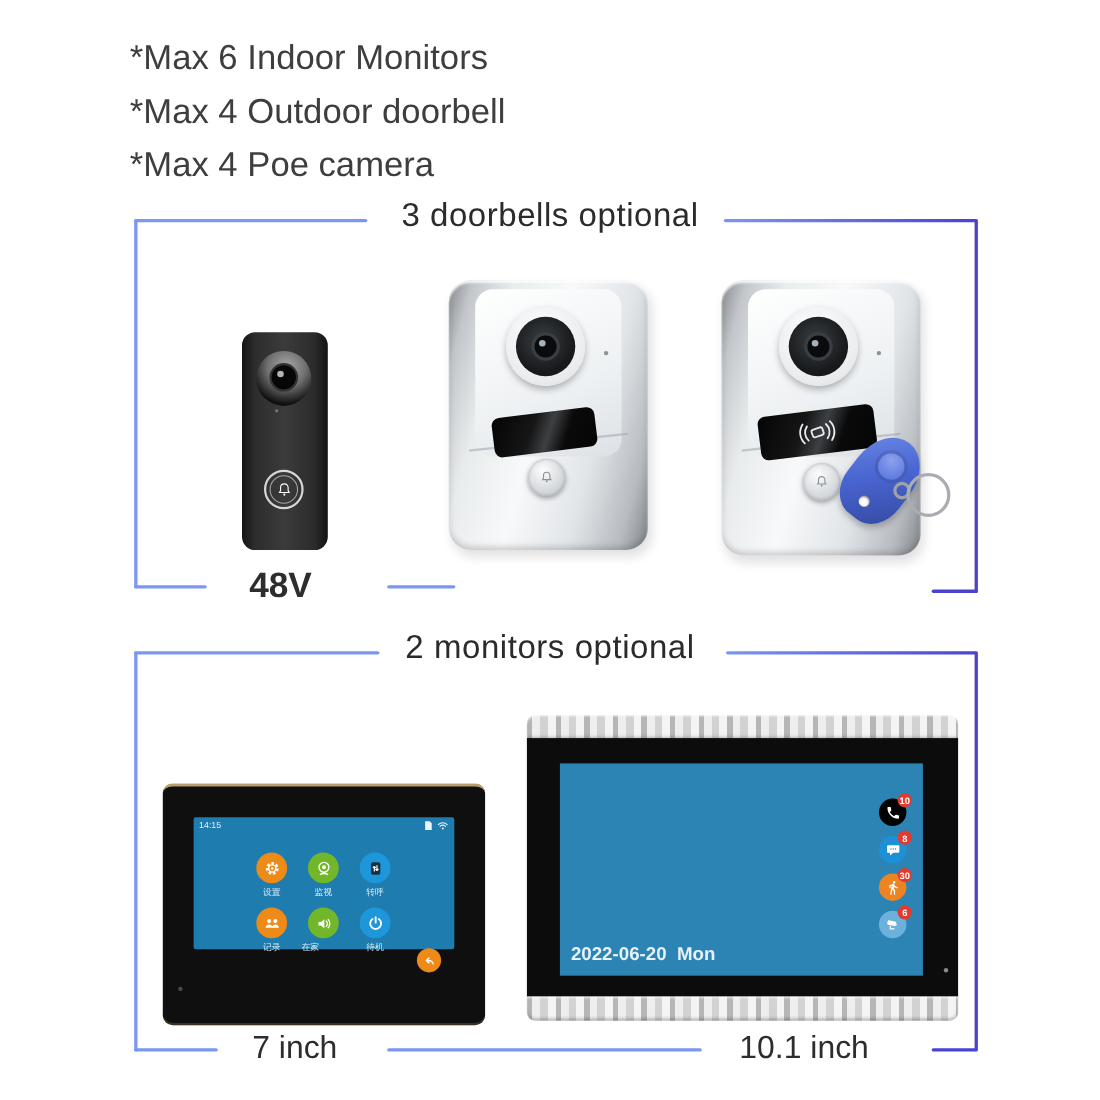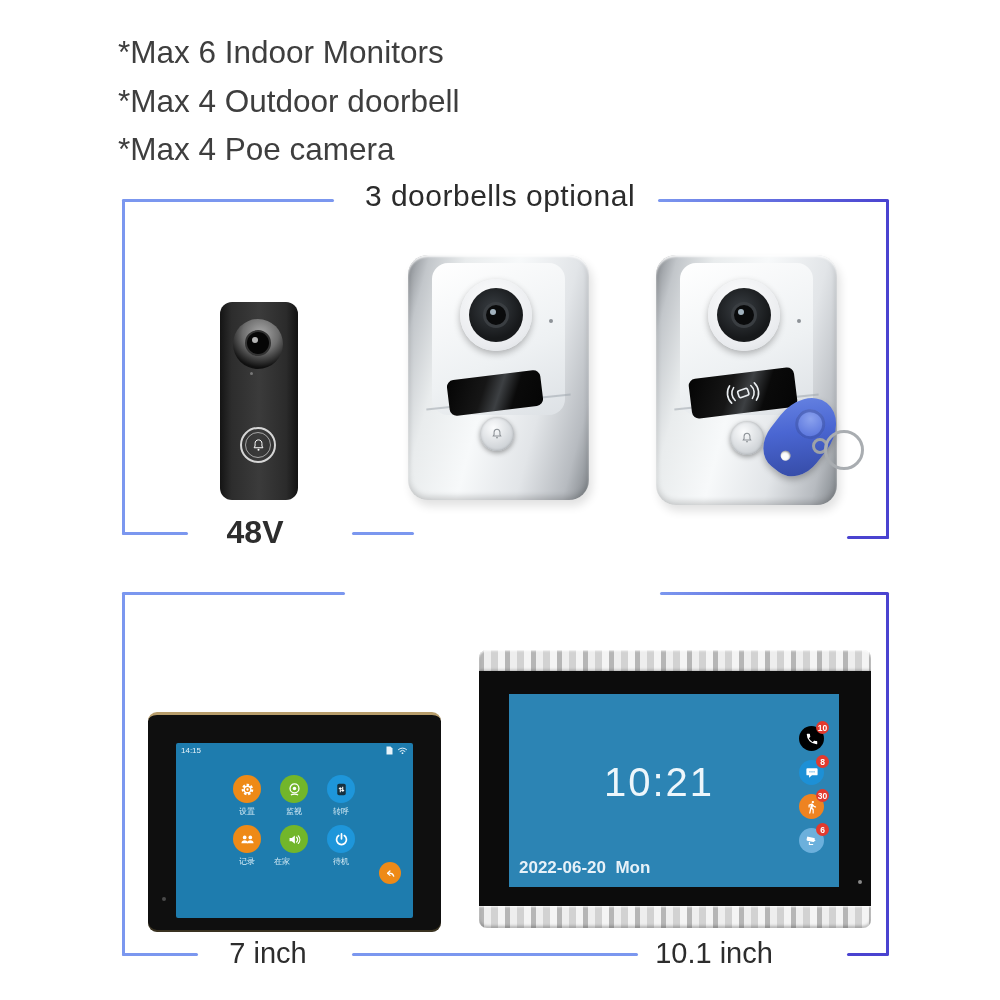--- a/index.html
+++ b/index.html
@@ -58,21 +58,21 @@
     background:radial-gradient(circle at 40% 35%,#8ba2ee,#5b76dd 70%);box-shadow:inset 0 0 0 3px rgba(20,40,120,.35);}
   .fob .hole{position:absolute;left:24px;top:62px;width:10px;height:10px;border-radius:50%;background:#fdfdfd;
     box-shadow:inset 0 1px 2px rgba(0,0,0,.5);}
   .keyring{position:absolute;left:824px;top:430px;width:40px;height:40px;border-radius:50%;
     border:3.5px solid #a9adb1;box-sizing:border-box;background:transparent;}
   .keyring2{position:absolute;left:812px;top:438px;width:16px;height:16px;border-radius:50%;
     border:3px solid #9ea2a6;box-sizing:border-box;}
   
   #m7{position:absolute;left:148px;top:712px;width:293px;height:220px;background:#0f0f0f;border-radius:9px;
     border-top:3px solid #b79d6b;box-sizing:border-box;box-shadow:inset 0 -2px 0 rgba(140,120,70,.35);}
-  #m7 .screen{position:absolute;left:28px;top:28px;width:237px;height:175px;background:#1e7cae;border-radius:2px;}
+  #m7 .screen{position:absolute;left:28px;top:28px;width:237px;height:120px;background:#1e7cae;border-radius:2px;}
   #m7 .stime{position:absolute;left:5px;top:3px;font-size:8px;color:#e8f4fa;}
   #m7 .sicons{position:absolute;right:5px;top:3px;display:flex;gap:4px;align-items:center;}
   .app{position:absolute;width:28px;height:28px;border-radius:50%;display:flex;align-items:center;justify-content:center;}
   .app-label{position:absolute;width:44px;text-align:center;font-size:8px;color:#d7ecf6;}
   #m7 .back{position:absolute;left:203px;top:119px;width:22px;height:22px;border-radius:50%;background:#ee8a17;
     display:flex;align-items:center;justify-content:center;}
   #m7 .led{position:absolute;left:14px;top:182px;width:4px;height:4px;border-radius:50%;background:#4a4a4a;}
   
   .brushed{position:absolute;left:479px;width:392px;height:22px;
     background:repeating-linear-gradient(90deg,#b6b6b6 0 5px,#eeeeee 5px 12px,#d2d2d2 12px 19px,#f4f4f4 19px 26px);
@@ -175,20 +175,21 @@
   </div>
 
   <div class="fob">
     <div class="disc"></div>
     <div class="hole"></div>
   </div>
   <div class="keyring2"></div>
   <div class="keyring"></div>
 
 
+  <div class="sec-title" style="left:335px;top:572px;width:330px;">2 monitors optional</div>
   <div class="line" style="left:122px;top:592px;width:223px;"></div>
   <div class="line grad" style="left:660px;top:592px;width:228px;"></div>
   <div class="line v" style="left:122px;top:592px;height:364px;"></div>
   <div class="line v indigo" style="left:886px;top:592px;height:364px;"></div>
   <div class="line" style="left:122px;top:953px;width:76px;"></div>
   <div class="line" style="left:352px;top:953px;width:286px;"></div>
   <div class="line indigo" style="left:847px;top:953px;width:41px;"></div>
 
   <div id="m7">
     <div class="screen">
@@ -265,21 +266,20 @@
     </div>
     <div class="led"></div>
   </div>
   <div class="dim-label" style="left:198px;top:937px;width:140px;font-size:29px;">7 inch</div>
 
   <div id="m10">
     <div class="brushed" id="m10-top"></div>
     <div id="m10-body"></div>
     <div class="brushed" id="m10-bot"></div>
     <div class="screen">
-      <div class="time">10:21</div>
       <div class="date">2022-06-20  Mon</div>
 
       <div class="shortcut" style="top:32px;background:#000000;">
         <svg width="14" height="14" viewBox="0 0 24 24">
             <path d="M6.62 10.79a15.05 15.05 0 006.59 6.59l2.2-2.2a1 1 0 011-.25 11.36 11.36 0 003.56.57 1 1 0 011 1V20a1 1 0 01-1 1A17 17 0 013 4a1 1 0 011-1h3.5a1 1 0 011 1 11.36 11.36 0 00.57 3.56 1 1 0 01-.25 1z" fill="#fff"></path>
           </svg>
         <div class="badge">10</div>
       </div>
       <div class="shortcut" style="top:66px;background:#1d90d6;">
         <svg width="14" height="14" viewBox="0 0 24 24">
@@ -300,15 +300,15 @@
         <svg width="14" height="14" viewBox="0 0 24 24">
             <rect x="3" y="5.5" width="13.5" height="7" rx="1.5" fill="#fff" transform="rotate(12 9.5 9)"></rect>
             <circle cx="16.5" cy="11.2" r="1.3" fill="#fff"></circle>
             <path d="M7.5 13.5V18h6.5" stroke="#fff" stroke-width="1.8" fill="none"></path>
           </svg>
         <div class="badge">6</div>
       </div>
     </div>
     <div class="led"></div>
   </div>
-  <div class="dim-label" style="left:639px;top:937px;width:150px;font-size:29px;">10.1 inch</div>
+  <div class="dim-label" style="left:656px;top:937px;width:150px;font-size:29px;">10.1 inch</div>
 
 </div>
 
 </body></html>

